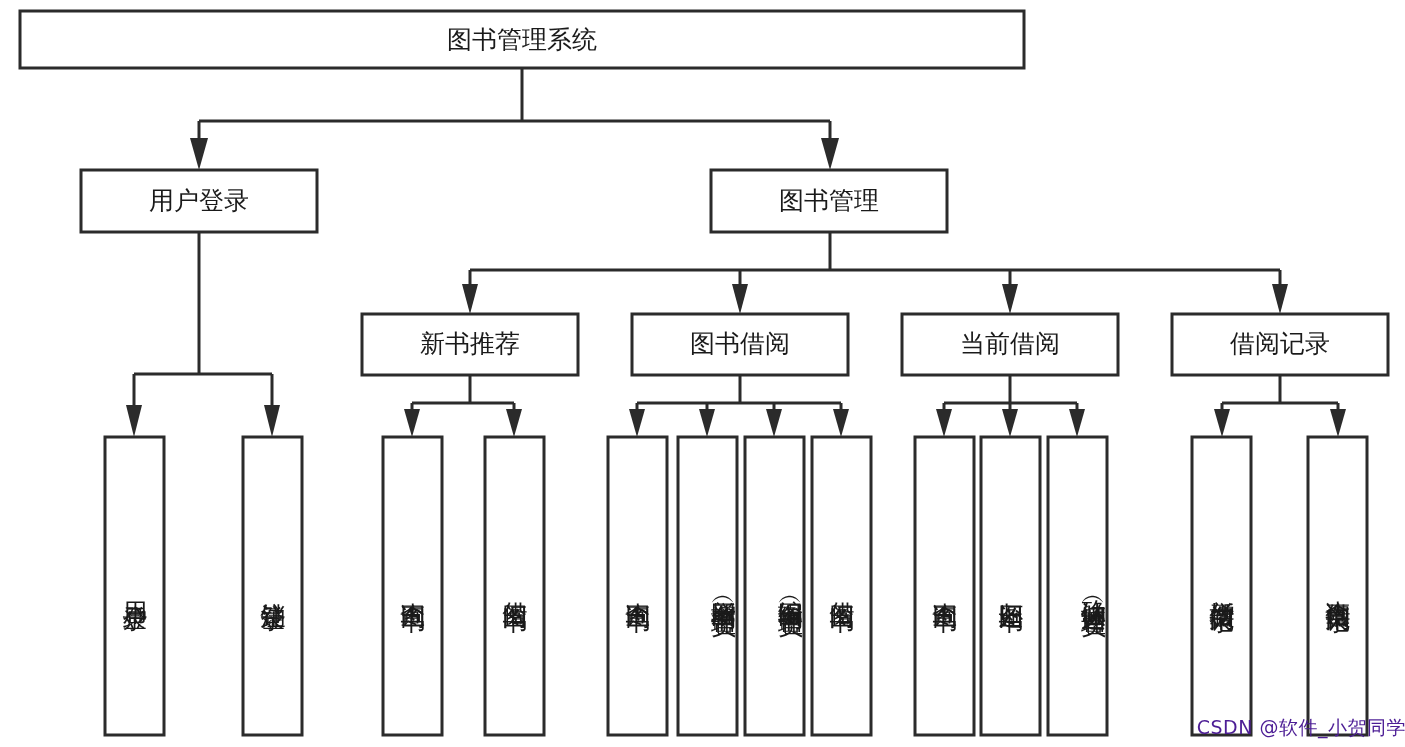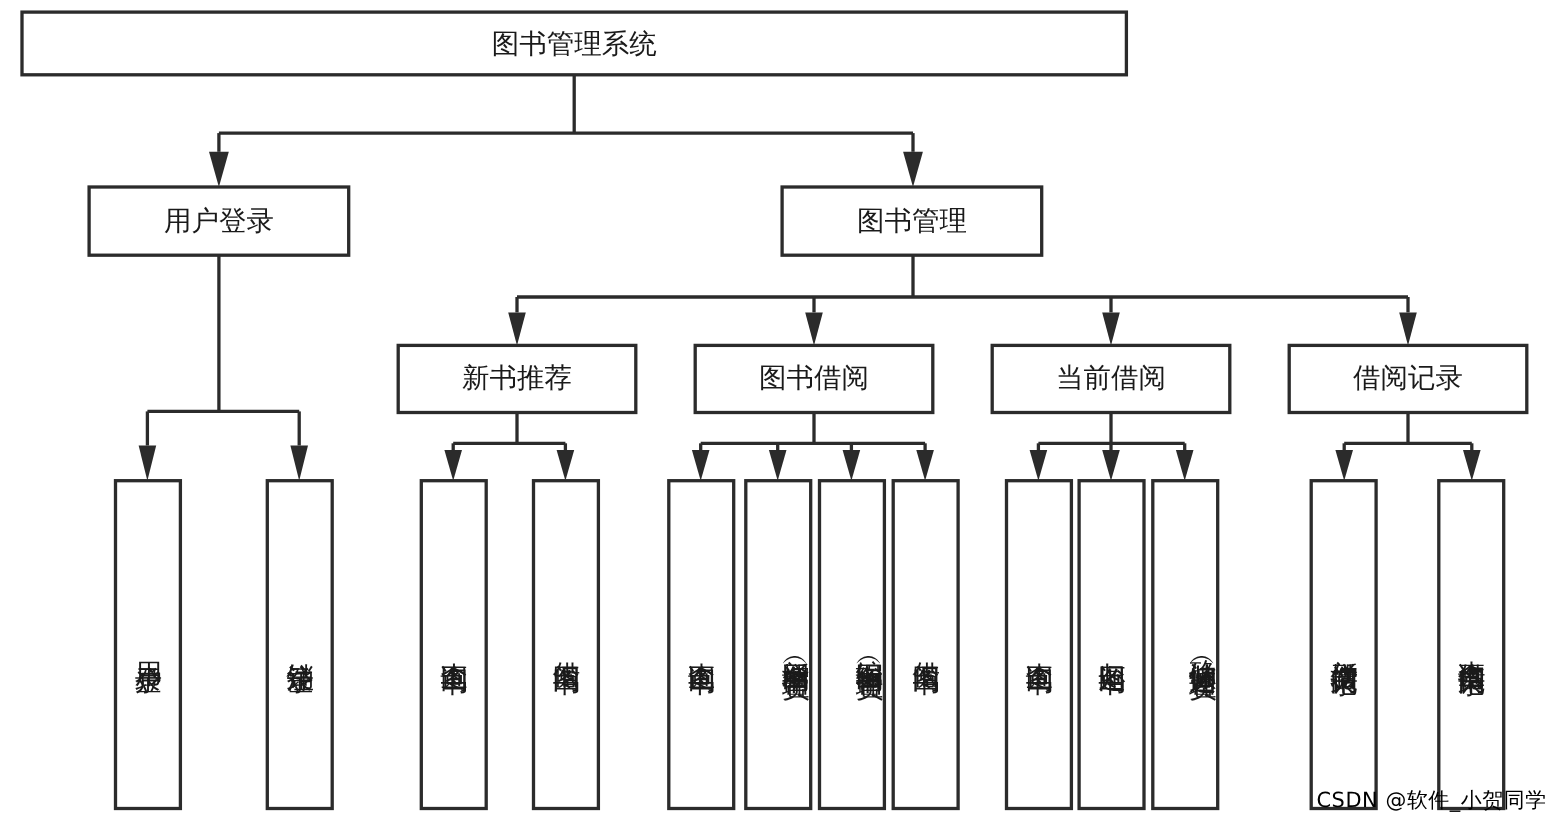--- a/index.html
+++ b/index.html
@@ -65,21 +65,21 @@
     color: #1a1a1a;
     pointer-events: none;
     white-space: pre;
   }
   .watermark {
     position: absolute;
     right: 10px;
     bottom: 6px;
     font-family: "DejaVu Sans", "Liberation Sans", sans-serif;
     font-size: 19px;
-    color: #000000;
+    color: #4c1d95;
     letter-spacing: 0.5px;
     white-space: nowrap;
   }
 </style>
 </head>
 <body>
 
 <div id="diagram-root">
 
   <svg id="diagram-canvas" viewBox="0 0 1405 747" xmlns="http://www.w3.org/2000/svg">

